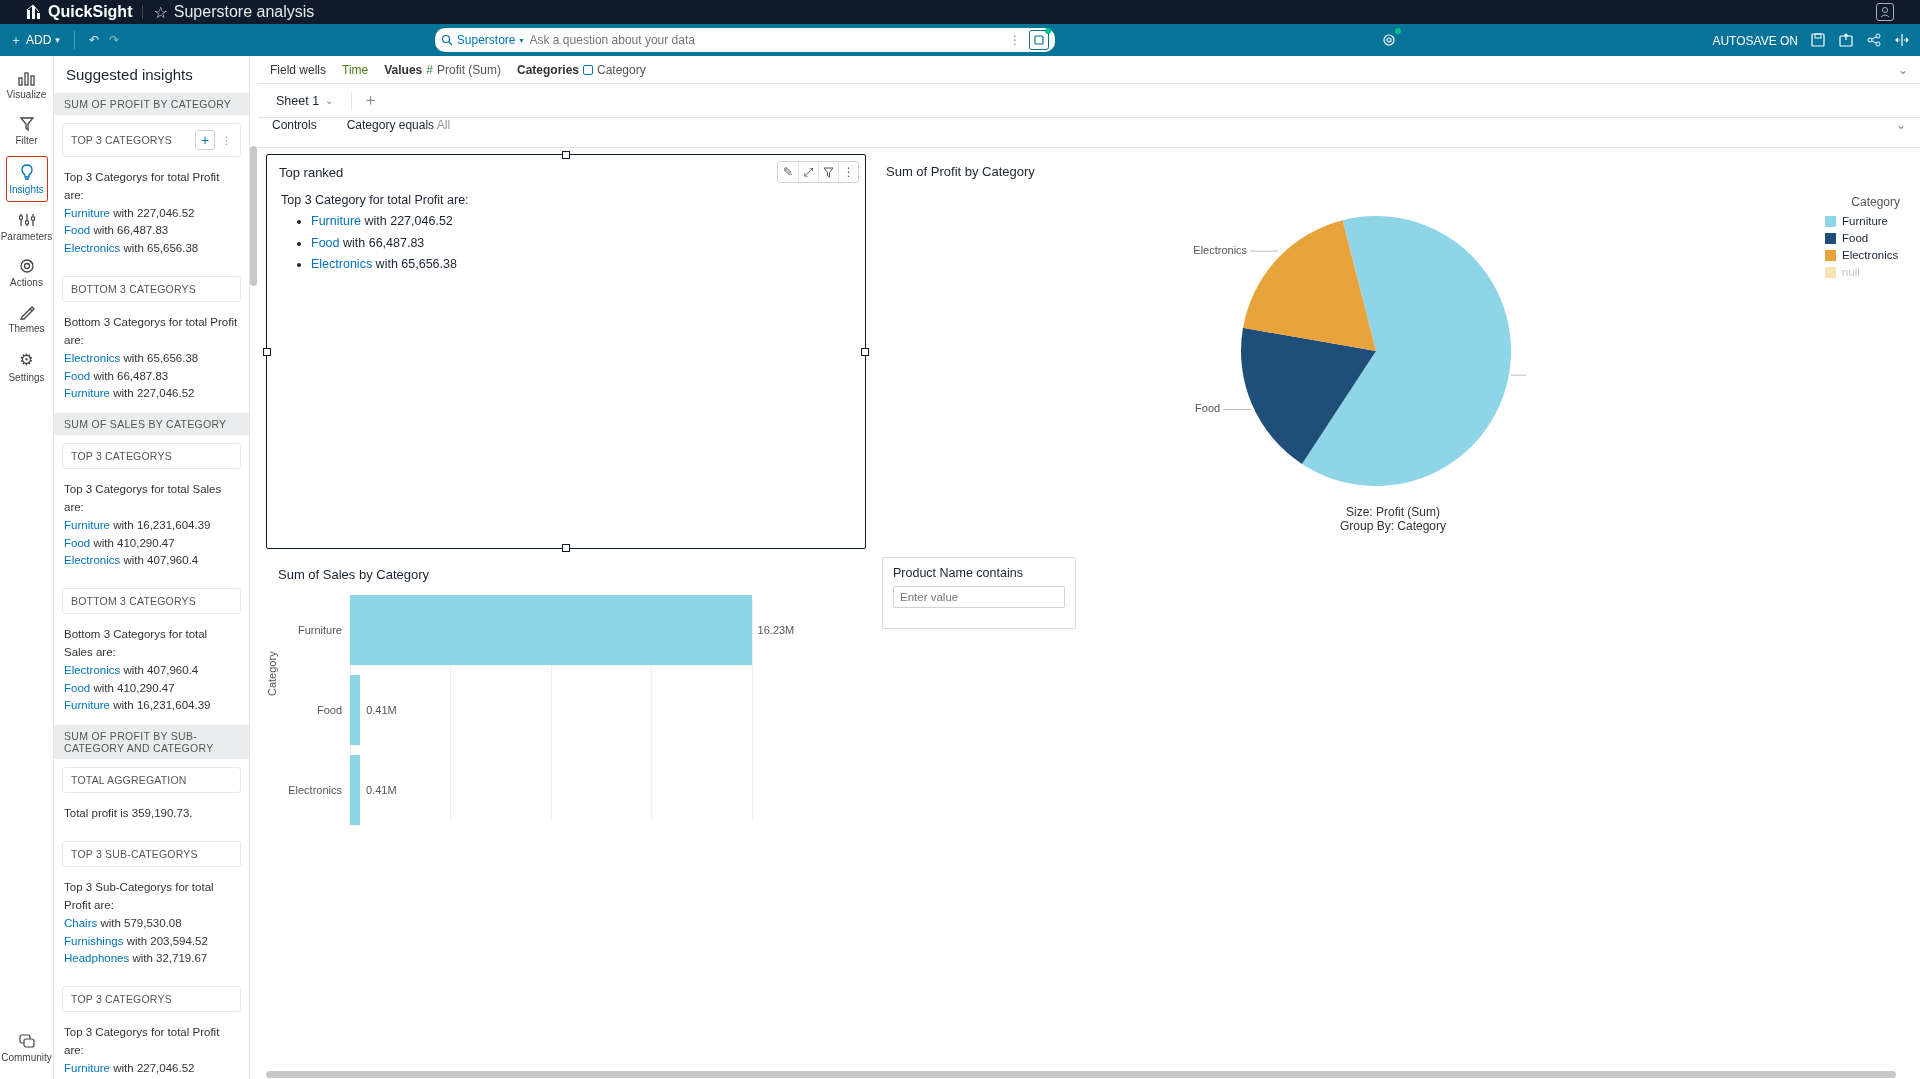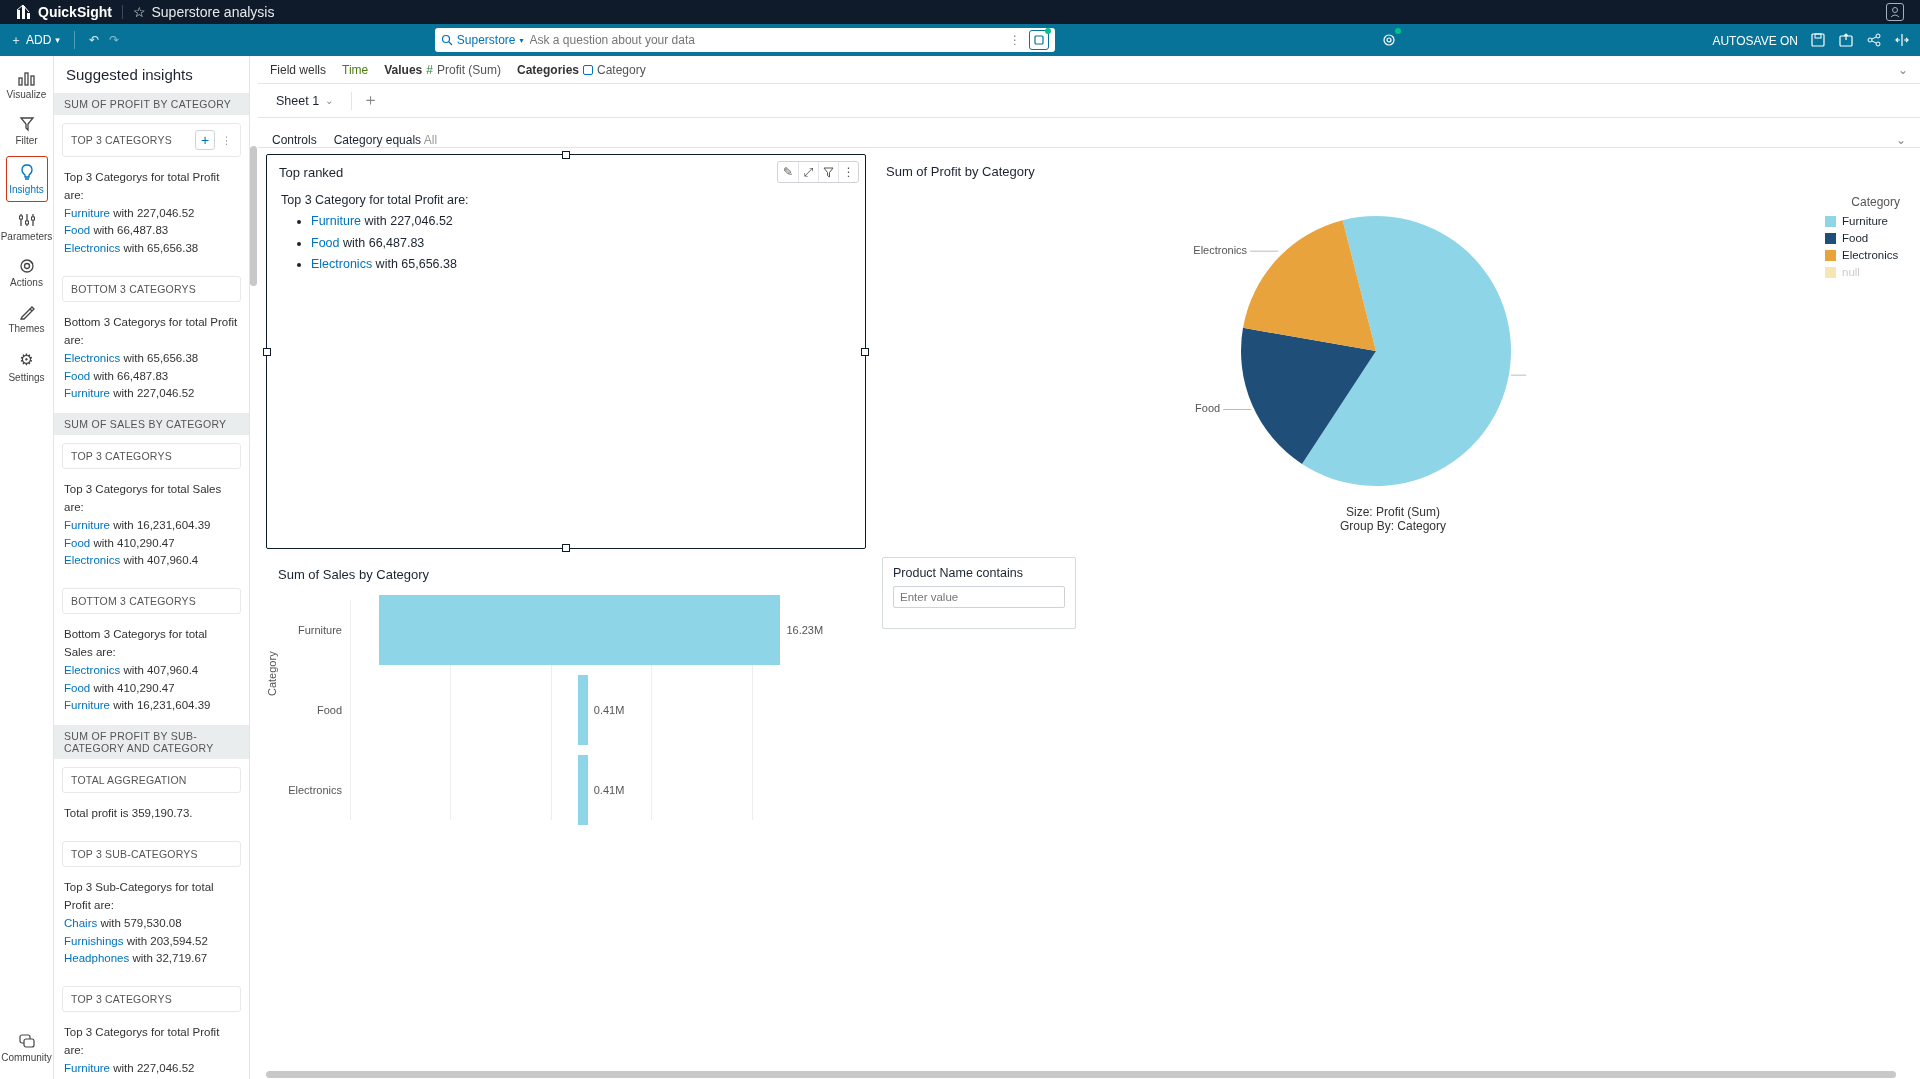--- a/index.html
+++ b/index.html
@@ -1,26 +1,26 @@
 <!DOCTYPE html>
 <html><head>
 <meta charset="utf-8">
 <style>
 *{box-sizing:border-box;margin:0;padding:0;font-family:"Amazon Ember","Helvetica Neue",Arial,sans-serif;}
 body{font-size:12px;color:#1b2430;overflow:hidden;}
-.topbar{height:24px;background:#0f1b2a;color:#fff;display:flex;align-items:center;padding:0 16px;font-size:14px;}
+.topbar{height:24px;background:#0f1b2a;color:#fff;display:flex;align-items:center;padding:0 26px;font-size:16px;}
 .topbar .brand{display:flex;align-items:center;gap:6px;font-weight:600;}
 .topbar .divider{width:1px;height:14px;background:#3a4a5c;margin:0 10px;}
 .topbar .analysis{display:flex;align-items:center;gap:6px;opacity:.9;}
 .topbar .spacer{flex:1;}
 .topbar .user{width:18px;height:18px;border:1px solid #a5b0bc;border-radius:3px;display:flex;align-items:center;justify-content:center;}
 .toolbar{height:32px;background:#077398;color:#fff;display:flex;align-items:center;padding:0 10px;gap:10px;}
 .toolbar .add-btn{display:flex;align-items:center;gap:4px;font-size:12px;cursor:pointer;}
 .toolbar .vdiv{width:1px;height:18px;background:rgba(255,255,255,.3);margin:0 4px;}
-.toolbar .qbar{flex:0 0 620px;margin:4px auto;height:24px;background:#fff;border-radius:3px;display:flex;align-items:center;padding:0 6px;color:#333;position:relative;}
+.toolbar .qbar{flex:0 0 620px;margin:4px auto;height:24px;background:#fff;border-radius:10px;display:flex;align-items:center;padding:0 6px;color:#333;position:relative;}
 .toolbar .qbar .qtag{color:#0073bb;font-size:12px;display:flex;align-items:center;gap:4px;}
 .toolbar .qbar .qinput{flex:1;border:none;outline:none;font-size:12px;margin-left:6px;color:#999;}
 .toolbar .qbar .qicons{display:flex;align-items:center;gap:8px;color:#555;}
 .toolbar .qbar .pin{width:20px;height:20px;border:1px solid #077398;border-radius:3px;display:flex;align-items:center;justify-content:center;color:#077398;position:relative;}
 .toolbar .qbar .dot{width:6px;height:6px;background:#00c389;border-radius:50%;position:absolute;top:-3px;right:-3px;}
 .toolbar .refresh{margin-left:10px;color:#fff;position:relative;}
 .toolbar .refresh .dot{width:6px;height:6px;background:#00c389;border-radius:50%;position:absolute;top:-4px;right:-4px;}
 .toolbar .right{margin-left:auto;display:flex;align-items:flex-end;gap:12px;font-size:12px;}
 .toolbar .right .ic{width:16px;height:16px;display:flex;align-items:center;justify-content:center;}
 .main{display:flex;height:calc(1079px - 56px);}
@@ -40,21 +40,21 @@
 .scroll-thumb{position:absolute;right:1px;top:90px;width:7px;height:140px;background:#c8c8c8;border-radius:4px;}
 .canvas{flex:1;display:flex;flex-direction:column;background:#fff;overflow:hidden;}
 .fieldwells{height:28px;border-bottom:1px solid #e1e4e8;display:flex;align-items:center;padding:0 12px;gap:16px;font-size:12px;color:#555;}
 .fieldwells .lbl{color:#333;}
 .fieldwells .pill{display:flex;align-items:center;gap:4px;color:#555;}
 .fieldwells .dim-ico{width:10px;height:10px;border:1.5px solid #0073bb;border-radius:2px;}
 .fieldwells .chev{margin-left:auto;color:#888;}
 .sheettabs{height:34px;border-bottom:1px solid #e1e4e8;display:flex;align-items:center;padding:0 10px;gap:10px;font-size:12.5px;}
 .sheettabs .tab{display:flex;align-items:center;gap:6px;padding:4px 8px;cursor:pointer;}
 .sheettabs .plus{color:#888;font-size:16px;}
-.controlsbar{height:30px;border-bottom:1px solid #e1e4e8;display:flex;align-items:flex-end;padding:0 14px;gap:17px;font-size:12px;}
+.controlsbar{height:30px;border-bottom:1px solid #e1e4e8;display:flex;align-items:flex-start;padding:0 14px;gap:30px;font-size:12px;}
 .controlsbar .val{color:#999;}
 .controlsbar .chev{margin-left:auto;color:#888;}
 .dash{flex:1;padding:6px 8px;position:relative;background:#fff;overflow:auto;}
 .row{display:flex;gap:8px;}
 .panel{background:#fff;border:1px solid #d5dbdb;border-radius:2px;position:relative;}
 .panel.selected{border:1.5px solid #0f1b2a;}
 .panel .handle{width:8px;height:8px;background:#fff;border:1.5px solid #0f1b2a;position:absolute;}
 .panel .title{font-size:13px;padding:10px 12px 4px;color:#1b2430;}
 .panel .toolbar-visual{position:absolute;top:6px;right:6px;display:flex;gap:0;border:1px solid #cfd3d7;border-radius:3px;background:#fff;}
 .panel .toolbar-visual .tb{width:20px;height:20px;display:flex;align-items:center;justify-content:center;color:#555;border-left:1px solid #e1e4e8;font-size:12px;}
@@ -68,21 +68,21 @@
 .pie-footer{text-align:center;font-size:12px;color:#333;margin-top:6px;}
 .legend{margin-left:auto;font-size:11.5px;padding-top:4px;min-width:75px;}
 .legend .lt{color:#555;text-align:right;margin-bottom:6px;font-size:12px;}
 .legend .li{display:flex;align-items:center;gap:6px;margin-bottom:5px;}
 .legend .sw{width:11px;height:11px;}
 .bar-panel{flex:0 0 600px;height:320px;margin-top:8px;border:none;}
 .bar-panel .title{font-weight:400;}
 .bar-chart{padding:4px 14px;position:relative;}
 .bar-row{display:flex;align-items:center;height:80px;}
 .bar-row .cat{width:70px;text-align:right;font-size:11px;color:#555;padding-right:8px;}
-.bar-row .barwrap{flex:1;position:relative;height:70px;display:flex;align-items:center;justify-content:center;}
+.bar-row .barwrap{flex:1;position:relative;height:70px;display:flex;align-items:center;}
 .bar-row .bar{height:70px;background:#8fd5e8;}
 .bar-row .dlabel{font-size:11px;color:#555;margin-left:6px;}
 .bar-grid{position:absolute;left:84px;right:14px;top:14px;bottom:14px;display:flex;pointer-events:none;}
 .bar-grid .gl{flex:1;border-left:1px solid #eceeef;}
 .ylabel{position:absolute;left:0;top:110px;transform:rotate(-90deg);transform-origin:left top;font-size:11px;color:#555;}
 .filter-panel{width:194px;height:72px;margin-top:8px;margin-left:8px;}
 .filter-panel .title{font-size:12.5px;padding:8px 10px 6px;}
 .filter-panel input{width:calc(100% - 20px);margin:0 10px 8px;height:22px;border:1px solid #cfd3d7;border-radius:2px;padding:0 6px;font-size:11.5px;}
 .hscroll{position:absolute;left:8px;right:8px;bottom:0;height:10px;background:transparent;}
 .hscroll .thumb{height:7px;background:#c8c8c8;border-radius:4px;width:99%;margin-top:2px;}

